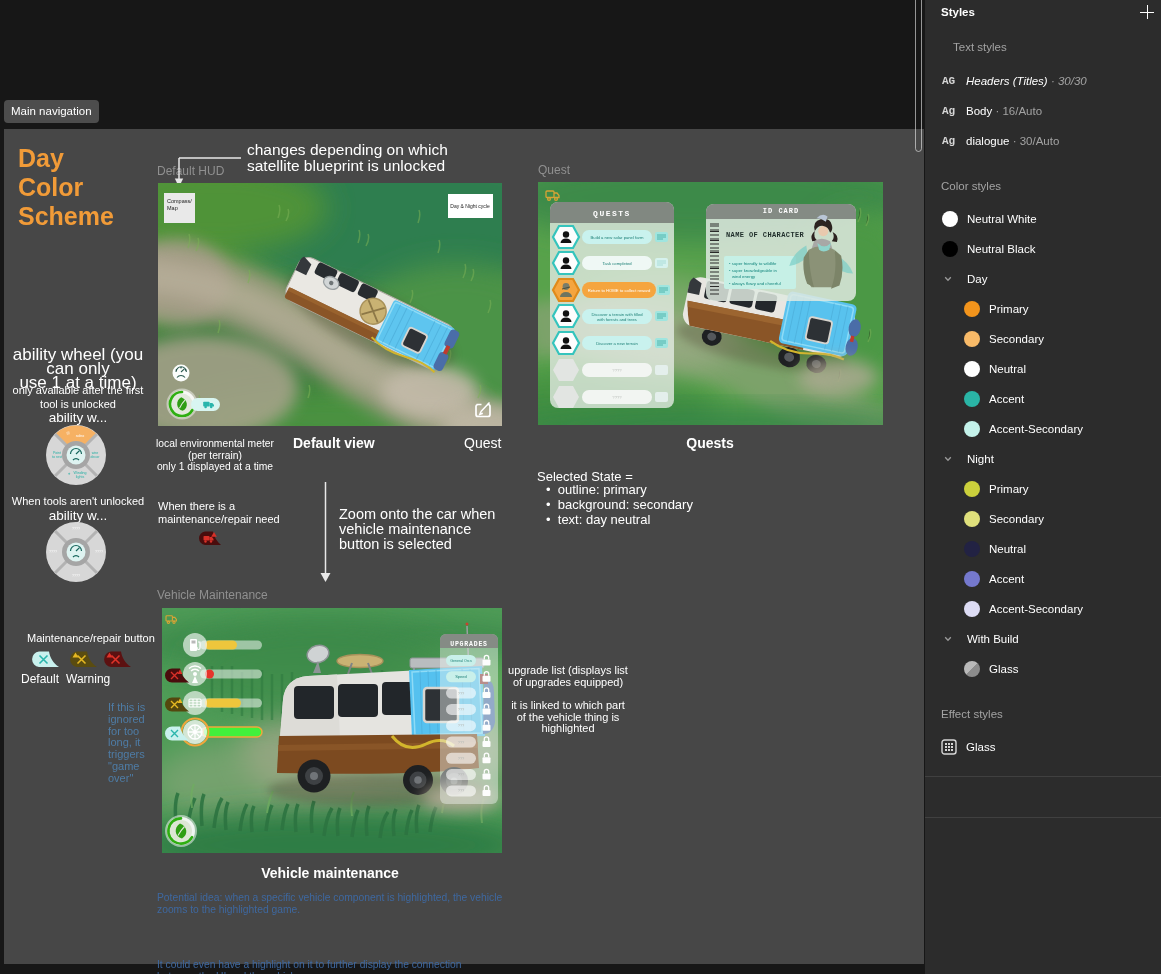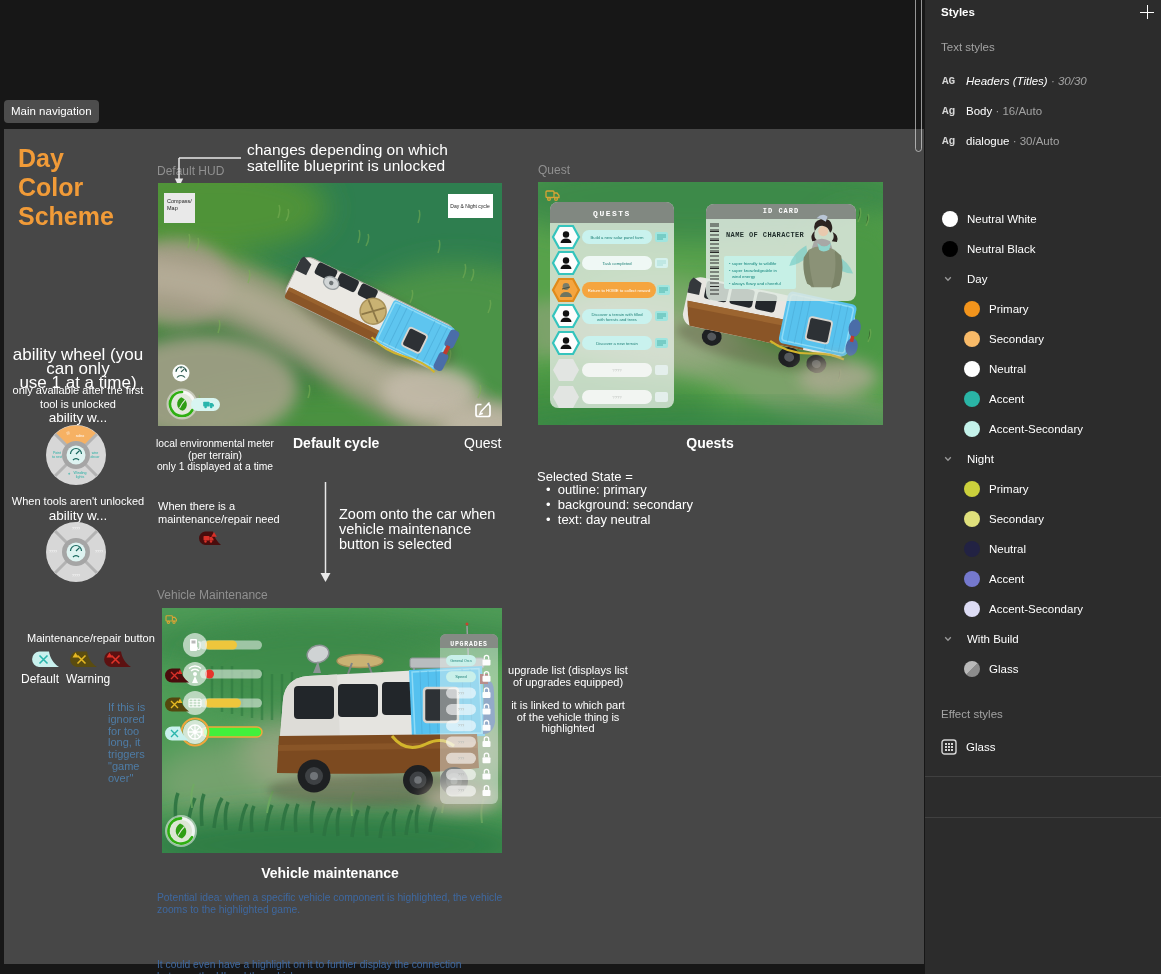--- a/index.html
+++ b/index.html
@@ -40,21 +40,21 @@
 <div class="ann" style="left:27px;top:632px;font-size:11px;">Maintenance/repair button</div>
 <div class="ann" style="left:21px;top:672px;font-size:12px;">Default</div>
 <div class="ann" style="left:66px;top:672px;font-size:12px;">Warning</div>
 <div class="ann" style="left:108px;top:702px;width:44px;font-size:11px;line-height:11.8px;color:#4E7CA6;">If this is ignored for too long, it triggers "game over"</div>
 
 <div class="lbl" style="left:157px;top:164px;">Default HUD</div>
 <div class="lbl" style="left:538px;top:163px;">Quest</div>
 <div class="lbl" style="left:157px;top:588px;">Vehicle Maintenance</div>
 <div class="ann" style="left:247px;top:142px;font-size:15.5px;line-height:15.5px;">changes depending on which<br>satellite blueprint is unlocked</div>
 <div class="ann" style="left:125px;top:438px;width:180px;text-align:center;font-size:10.3px;line-height:11.5px;">local environmental meter<br>(per terrain)<br>only 1 displayed at a time</div>
-<div class="ann bold" style="left:293px;top:435px;font-size:14px;">Default cycle</div>
+<div class="ann bold" style="left:293px;top:435px;font-size:14px;">Default view</div>
 <div class="ann" style="left:464px;top:435px;font-size:14px;">Quest</div>
 <div class="ann" style="left:158px;top:500px;font-size:11px;line-height:13px;">When there is a<br>maintenance/repair need</div>
 <div class="ann" style="left:339px;top:507px;font-size:14.5px;line-height:15.2px;">Zoom onto the car when<br>vehicle maintenance<br>button is selected</div>
 <div class="ann bold" style="left:538px;top:435px;width:344px;text-align:center;font-size:14px;">Quests</div>
 <div class="ann" style="left:537px;top:469px;font-size:13px;">Selected State =</div>
 <div class="ann" style="left:546px;top:483px;font-size:13px;line-height:14.8px;">•&nbsp; outline: primary<br>•&nbsp; background: secondary<br>•&nbsp; text: day neutral</div>
 <div class="ann bold" style="left:158px;top:865px;width:344px;text-align:center;font-size:14px;">Vehicle maintenance</div>
 <div class="ann" style="left:157px;top:892px;width:352px;font-size:10.3px;line-height:12px;color:#3E68A0;">Potential idea: when a specific vehicle component is highlighted, the vehicle zooms to the highlighted game.</div>
 <div class="ann" style="left:157px;top:923px;width:316px;font-size:10.3px;line-height:12px;color:#3E68A0;margin-top:36px;">It could even have a highlight on it to further display the connection between the UI and the vehicle.</div>
 <div class="ann" style="left:497px;top:665px;width:142px;text-align:center;font-size:11px;line-height:11.5px;">upgrade list (displays list<br>of upgrades equipped)</div>
@@ -575,33 +575,36 @@
       <circle cx="10" cy="9" r="1.4"></circle>
  </g>
 </svg>
 
 <div id="sidebar">
   <div class="srow bold" style="top:-3px;">
       <span style="position:absolute;left:16px;">Styles</span>
       <span class="plus"></span>
     </div>
   <div class="srow gray" style="top:32px;">
-      <span style="position:absolute;left:16px;">Text styles</span>
+      <span style="position:absolute;left:28px;">Text styles</span>
     </div>
   <div class="srow" style="top:66px;">
       <span style="position:absolute;left:17px;font-weight:bold;font-size:11px;color:#d6d6d6;font-family:'Liberation Mono',monospace;">AG</span>
       <span style="position:absolute;left:41px;font-style:italic;">Headers (Titles)<span class="gray"> · 30/30</span></span>
     </div>
   <div class="srow" style="top:96px;">
       <span style="position:absolute;left:17px;font-weight:bold;font-size:11px;color:#d6d6d6;font-family:'Liberation Mono',monospace;">Ag</span>
       <span style="position:absolute;left:41px;">Body<span class="gray"> · 16/Auto</span></span>
     </div>
   <div class="srow" style="top:126px;">
       <span style="position:absolute;left:17px;font-weight:bold;font-size:11px;color:#d6d6d6;font-family:'Liberation Mono',monospace;">Ag</span>
       <span style="position:absolute;left:41px;">dialogue<span class="gray"> · 30/Auto</span></span>
+    </div>
+  <div class="srow gray" style="top:171px;">
+      <span style="position:absolute;left:16px;">Color styles</span>
     </div>
   <div class="srow" style="top:204px;">
       <span class="sw" style="left:17px;background:#fff;"></span>
       <span style="position:absolute;left:42px;">Neutral White</span>
     </div>
   <div class="srow" style="top:234px;">
       <span class="sw" style="left:17px;background:#000;"></span>
       <span style="position:absolute;left:42px;">Neutral Black</span>
     </div>
   <div class="srow" style="top:264px;">

